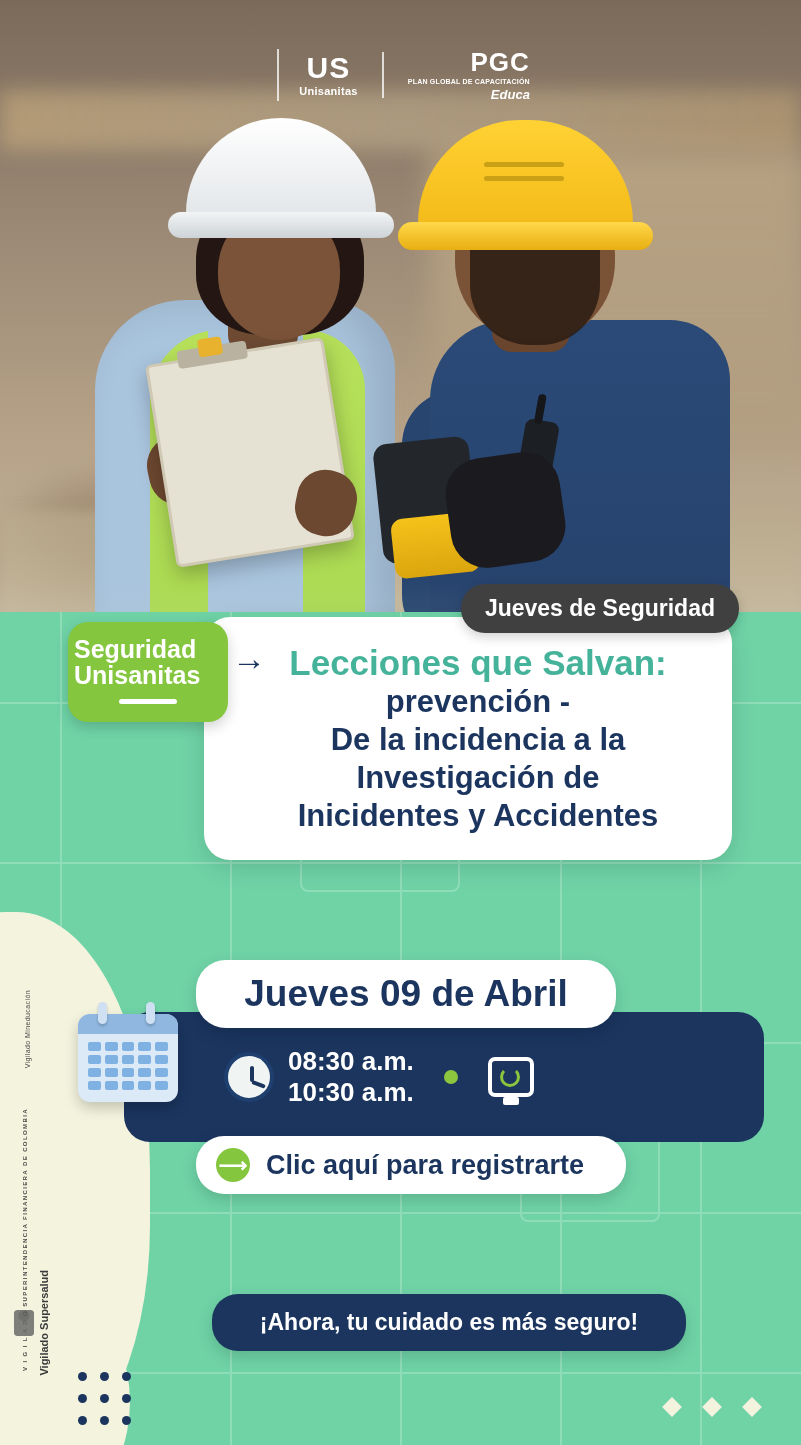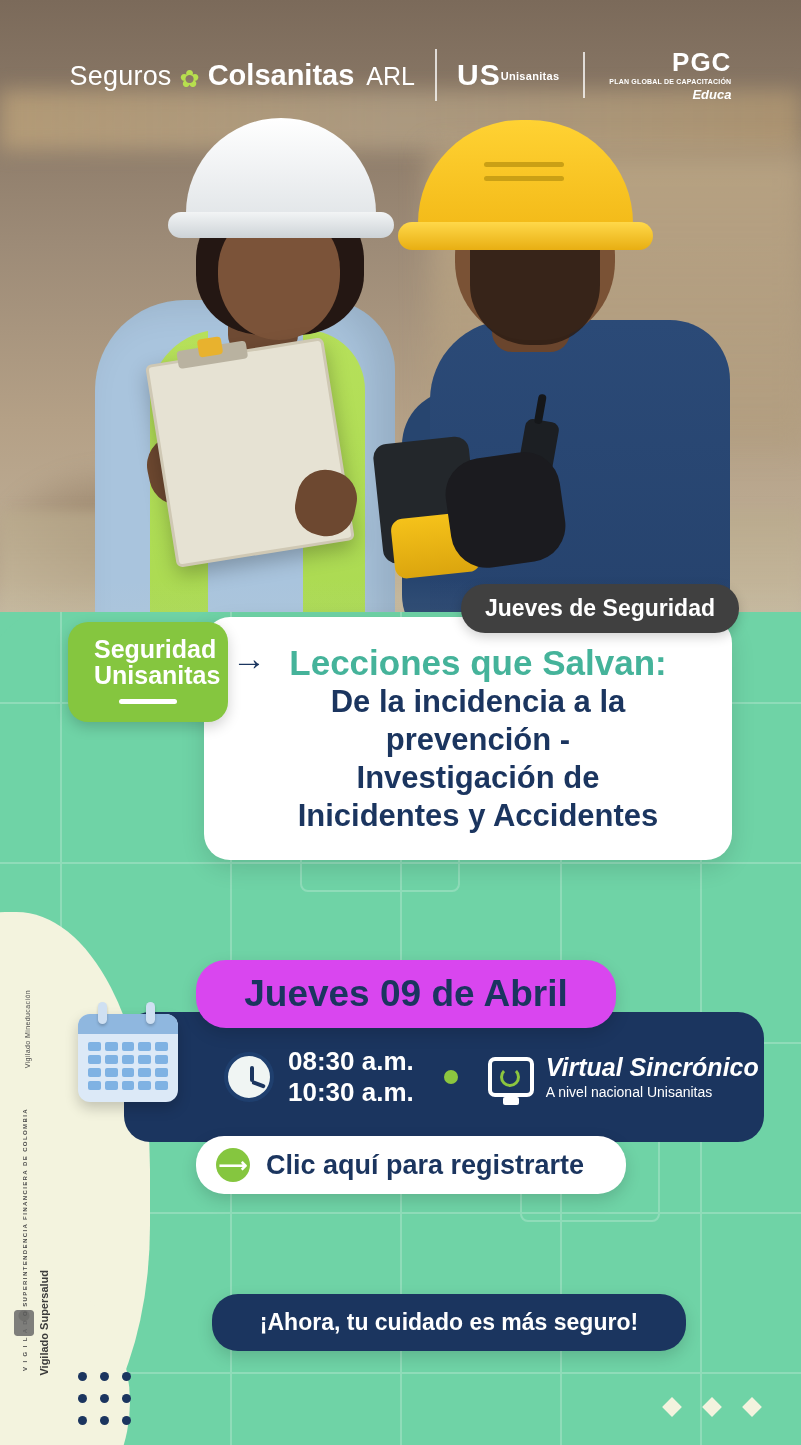--- a/index.html
+++ b/index.html
@@ -165,21 +165,21 @@
     position:absolute; left:0; top:0; width:801px; height:150px;
     display:flex; align-items:center; justify-content:center; gap:14px;
     z-index:40;
   }
   .logo-colsanitas { display:flex; align-items:baseline; gap:8px; color:#ffffff; }
   .logo-colsanitas .seguros { font-size:27px; font-weight:400; letter-spacing:.2px;}
   .logo-colsanitas .butterfly { font-size:24px; color:#b7df4e; transform: translateY(2px);}
   .logo-colsanitas .name { font-size:29px; font-weight:700;}
   .logo-colsanitas .arl { font-size:25px; font-weight:400; margin-left:4px;}
   .divider-v { width:2px; height:52px; background:rgba(255,255,255,.75); margin:0 6px; }
-  .logo-unisanitas { display:flex; align-items:center; color:#fff; line-height:1;}
+  .logo-unisanitas { display:flex; flex-direction:column; align-items:center; color:#fff; line-height:1;}
   .logo-unisanitas .us { font-size:30px; font-weight:700; letter-spacing:1px;}
   .logo-unisanitas .uname { font-size:11px; font-weight:600; margin-top:3px; letter-spacing:.3px;}
   .divider-v2 { width:2px; height:46px; background:rgba(255,255,255,.75); margin:0 10px; }
   .logo-pgc { display:flex; flex-direction:column; align-items:flex-end; color:#fff; line-height:1.05;}
   .logo-pgc .pgc { font-size:26px; font-weight:800; letter-spacing:1px;}
   .logo-pgc .pgc-sub { font-size:7px; font-weight:600; letter-spacing:.2px; margin-top:2px;}
   .logo-pgc .pgc-sub2 { font-size:13px; font-style:italic; font-weight:700; margin-top:2px;}
 
   
   .green-bg {
@@ -219,40 +219,40 @@
     box-shadow: 0 8px 24px rgba(0,0,0,.12);
     text-align:center;
   }
   .arrow-title {
     position:absolute; left:28px; top:22px; font-size:34px; color:#1b355f; font-weight:700;
   }
   .title-line1 { color:#45b39a; font-size:35px; font-weight:800; line-height:1.12; }
   .title-rest  { color:#1b355f; font-size:31px; font-weight:800; line-height:1.16; margin-top:2px;}
   .seg-ind {
     position:absolute; left:68px; top:622px; width:160px; z-index:28;
-    background:#85c63f; border-radius:20px; padding:14px 26px 18px;
+    background:#85c63f; border-radius:20px; padding:14px 6px 18px;
     color:#ffffff;
     box-shadow:0 5px 14px rgba(0,0,0,.18);
   }
   .seg-ind .l1, .seg-ind .l2 { font-size:25px; font-weight:800; line-height:1.05; }
   .seg-ind .underline { width:58px; height:5px; background:#fff; border-radius:3px; margin:10px auto 0;}
 
   
   .calendar-icon {
     position:absolute; left:74px; top:1000px; width:108px; height:108px; z-index:24;
   }
   .cal-body{ position:absolute; left:4px; top:14px; width:100px; height:88px; background:#dce9f7; border-radius:12px; box-shadow:0 6px 14px rgba(0,0,0,.2);}
   .cal-head{ position:absolute; left:4px; top:14px; width:100px; height:20px; background:#8fb7df; border-radius:12px 12px 0 0;}
   .cal-ring{ position:absolute; width:9px; height:22px; background:#cfe0f2; border-radius:5px; top:2px; box-shadow:0 2px 3px rgba(0,0,0,.2);}
   .cal-ring.r1{left:24px;} .cal-ring.r2{left:72px;}
   .cal-grid{ position:absolute; left:14px; top:42px; width:80px; display:grid; grid-template-columns:repeat(5,1fr); gap:4px;}
   .cal-grid i{ display:block; height:9px; background:#7fb2e3; border-radius:2px;}
   .date-pill {
     position:absolute; left:196px; top:960px; width:420px; z-index:26;
-    background:#d946ef; border-radius:30px; padding:13px 0;
+    background:#ffffff; border-radius:30px; padding:13px 0;
     text-align:center; box-shadow:0 6px 16px rgba(0,0,0,.15);
     color:#1b355f; font-size:37px; font-weight:800;
   }
   .time-card {
     position:absolute; left:124px; top:1012px; width:640px; height:130px;
     background:#1b355f; border-radius:26px; z-index:22;
     display:flex; align-items:center; padding-left:100px; gap:14px;
   }
   .clock-icon {
     width:50px; height:50px; border-radius:50%;
@@ -357,26 +357,20 @@
     <div class="w-glove"></div>
 
     <div class="w-hand1"></div>
     <div class="w-clipboard"></div>
     <div class="w-hand2"></div>
 
     <div class="photo-fade"></div>
   </div>
 
   <div class="logobar">
-    <div class="logo-colsanitas">
-      <span class="seguros">Seguros</span>
-      <span class="butterfly">✿</span>
-      <span class="name">Colsanitas</span>
-      <span class="arl">ARL</span>
-    </div>
     <div class="divider-v"></div>
     <div class="logo-unisanitas">
       <span class="us">US</span>
       <span class="uname">Unisanitas</span>
     </div>
     <div class="divider-v2"></div>
     <div class="logo-pgc">
       <span class="pgc">PGC</span>
       <span class="pgc-sub">PLAN GLOBAL DE CAPACITACIÓN</span>
       <span class="pgc-sub2">Educa</span>
@@ -401,22 +395,22 @@
     </div>
     <div class="cream-blob"></div>
     <div class="cream-blob2"></div>
   </div>
 
   <div class="jueves-seg">Jueves de Seguridad</div>
 
   <div class="title-card">
     <span class="arrow-title">→</span>
     <div class="title-line1">Lecciones que Salvan:</div>
+    <div class="title-rest">prevención -</div>
     <div class="title-rest">De la incidencia a la</div>
-    <div class="title-rest">prevención -</div>
     <div class="title-rest">Investigación de</div>
     <div class="title-rest">Inicidentes y Accidentes</div>
   </div>
 
   <div class="seg-ind">
     <div class="l1">Seguridad</div>
     <div class="l2">Unisanitas</div>
     <div class="underline"></div>
   </div>
 
@@ -455,24 +449,20 @@
       <div>08:30 a.m.</div>
       <div>10:30 a.m.</div>
     </div>
     <div class="dot-sep"></div>
     <div class="virtual-wrap">
       <div class="screen-icon">
         <div class="scr"></div>
           <div class="arr"></div>
           <div class="stand"></div>
       </div>
-      <div class="virtual-txt">
-        <div class="v1">Virtual Sincrónico</div>
-        <div class="v2">A nivel nacional Unisanitas</div>
-      </div>
     </div>
   </div>
 
   <div class="date-pill">Jueves 09 de Abril</div>
 
   <div class="cta">
     <span class="circle">⟶</span>
     <span class="ctatext">Clic aquí para registrarte</span>
   </div>
 

